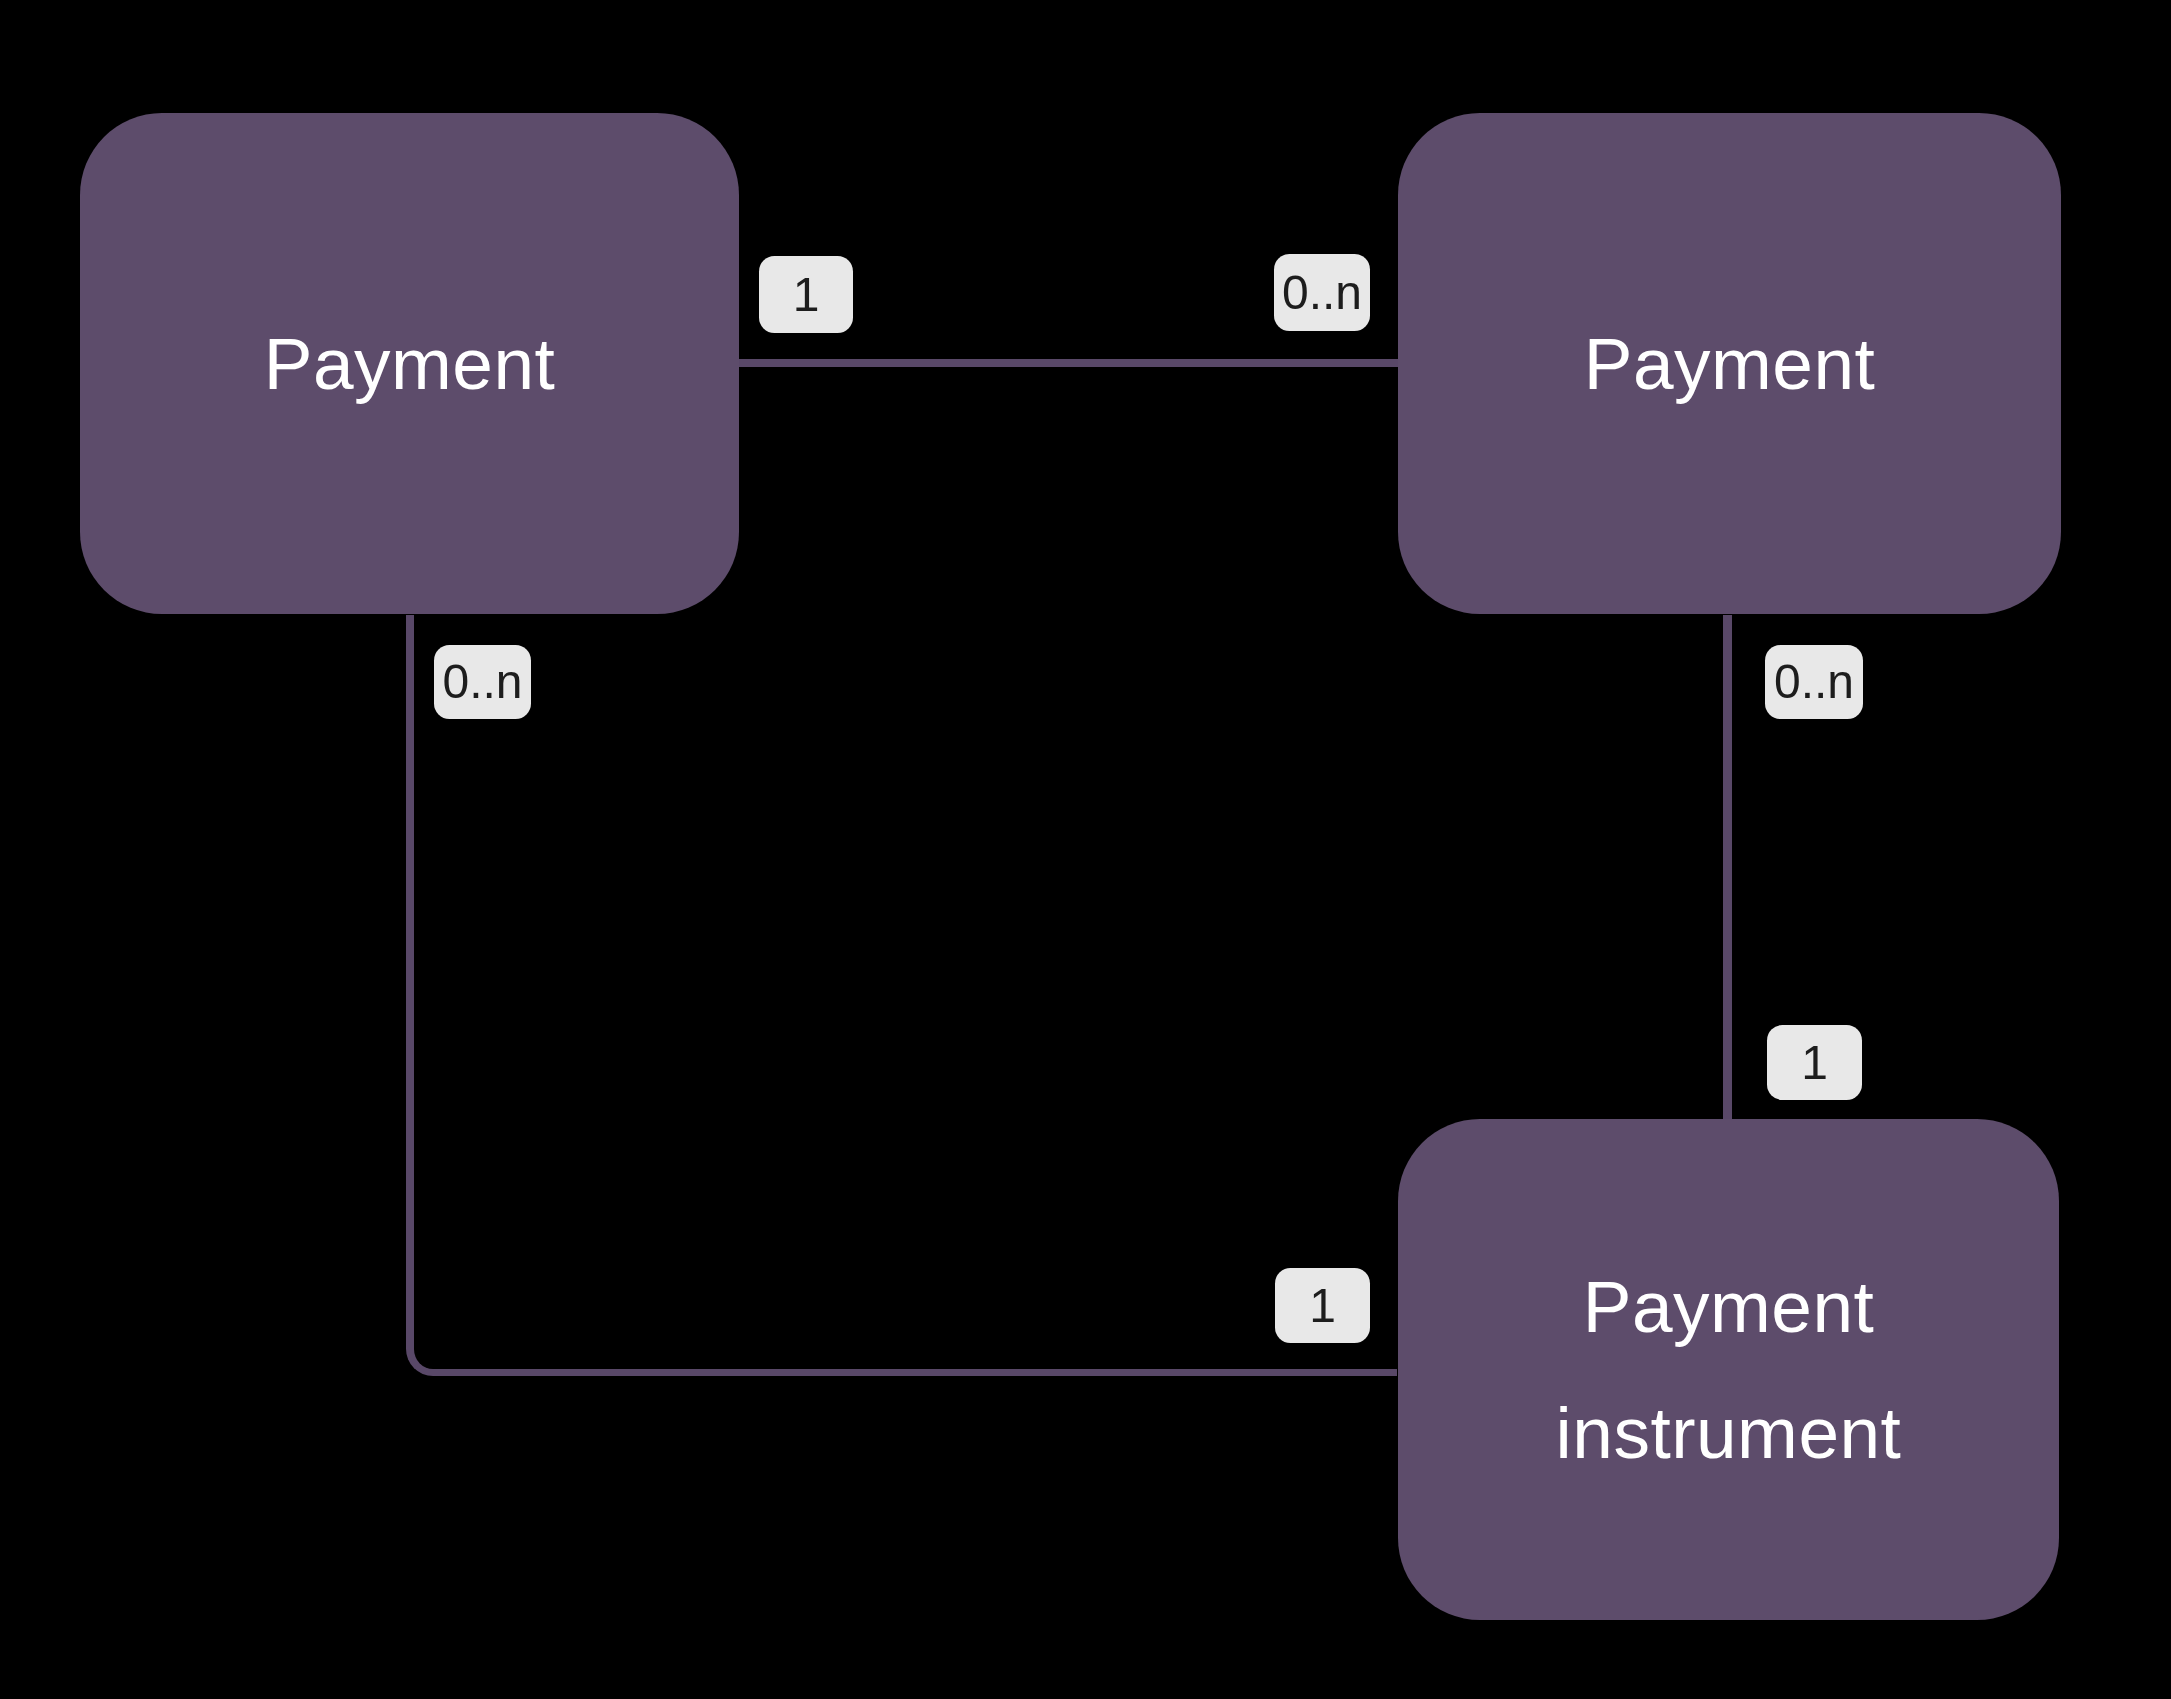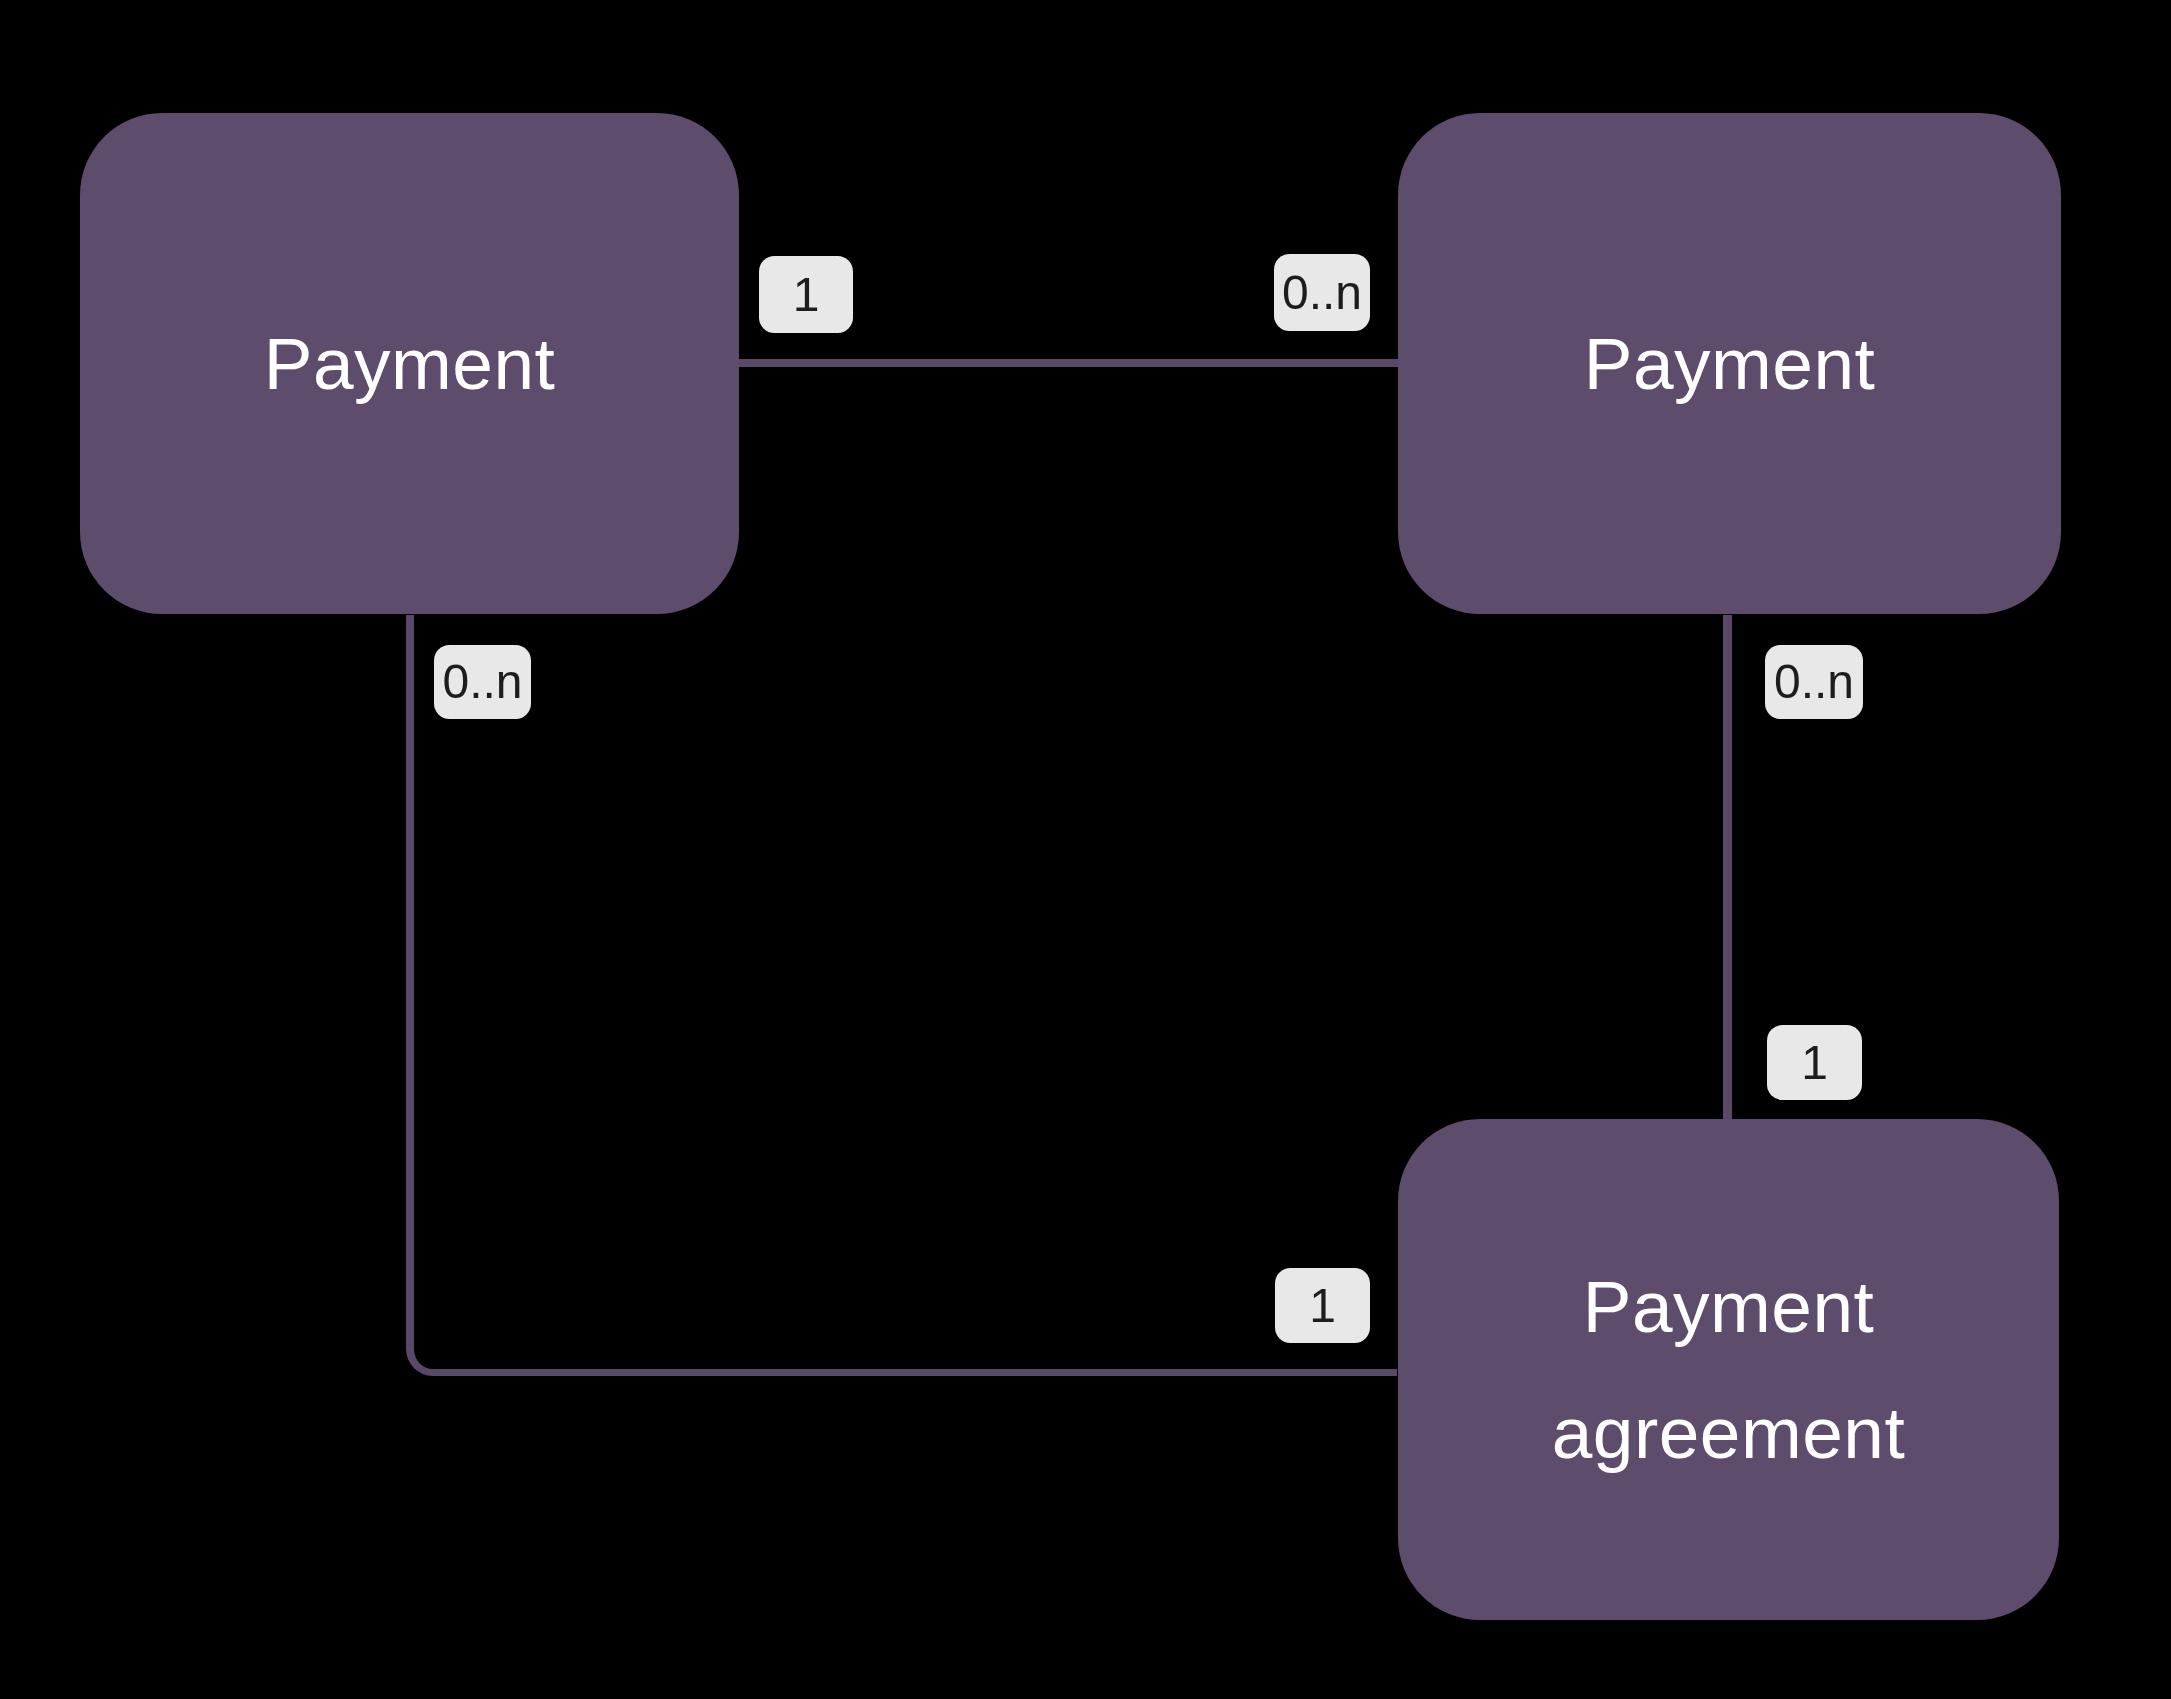--- a/index.html
+++ b/index.html
@@ -88,17 +88,17 @@
   <div class="node" id="node-agreement">
     <span class="node-line">Payment</span>
   </div>
 
   <div class="node" id="node-charge">
     <span class="node-line">Payment</span>
   </div>
 
   <div class="node" id="node-instrument">
     <span class="node-line">Payment</span>
-    <span class="node-line">agreement</span>
+    <span class="node-line">instrument</span>
   </div>
 
 </div>
 
 
 </body></html>

